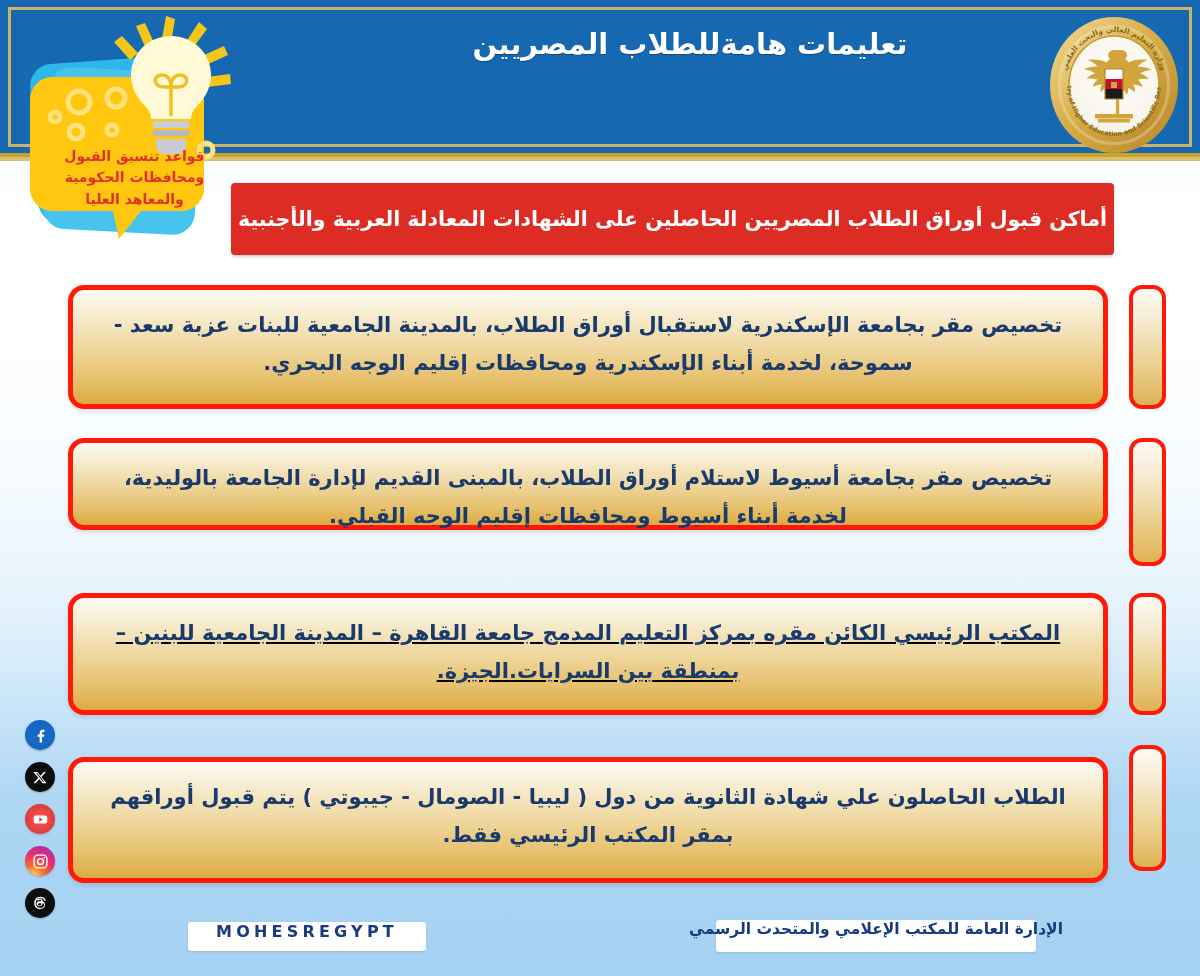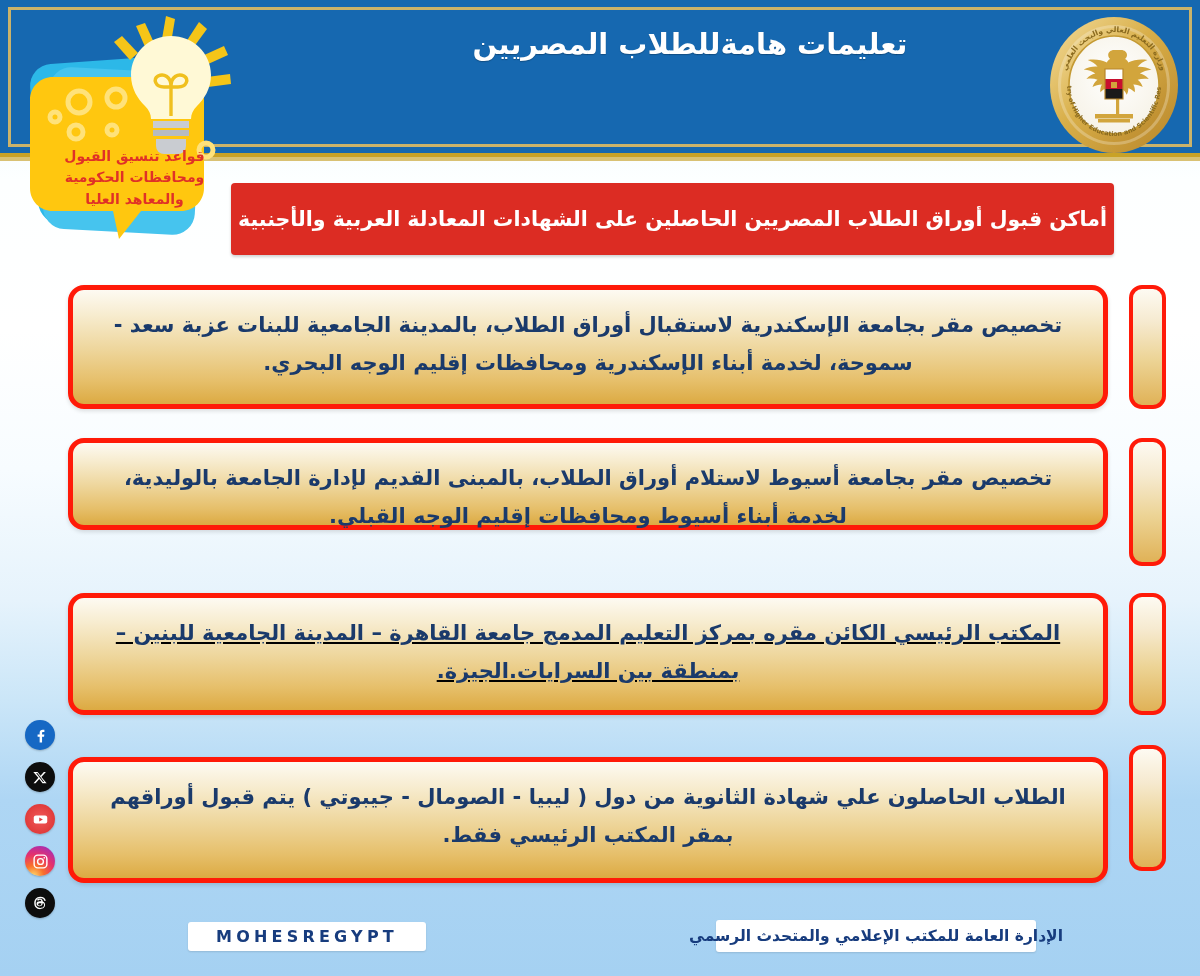--- a/index.html
+++ b/index.html
@@ -134,21 +134,21 @@
   .ic-x{ background:#0d0d0d; }
   .ic-youtube{ background:radial-gradient(circle at 50% 50%, #f05a5a 0%, #e03b3b 70%, #d23030 100%); }
   .ic-instagram{ background:radial-gradient(circle at 28% 100%, #ffd96a 0%, #f9712b 28%, #e5316c 58%, #b32ea6 82%, #7b34c4 100%); }
   .ic-threads{ background:#0d0d0d; }
 
   
   .footer-badge{
     position:absolute;
     background:#ffffff;
     border-radius:3px;
-    display:flex; align-items:center; justify-content:center;
+    display:flex; justify-content:center;
     box-shadow:0 1px 2px rgba(0,0,0,.12);
   }
   .badge-left{ left:188px; top:922px; width:238px; height:29px; }
   .badge-left .txt{
     color:#173c7e; font-size:16px; font-weight:bold;
     letter-spacing:4.2px; direction:ltr;
   }
   .badge-right{ left:716px; top:920px; width:320px; height:32px; }
   .badge-right .txt{
     color:#173c7e; font-size:15.5px; font-weight:bold;

